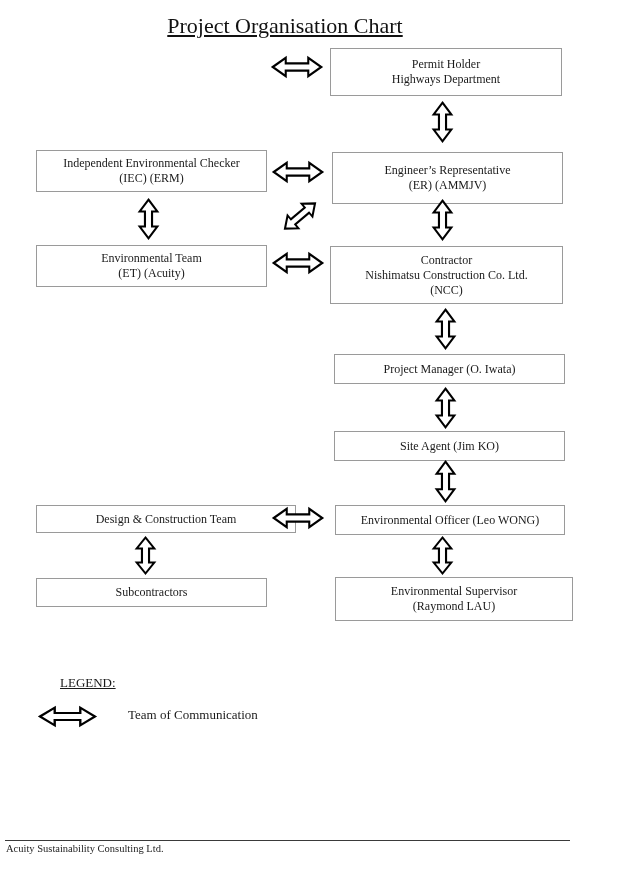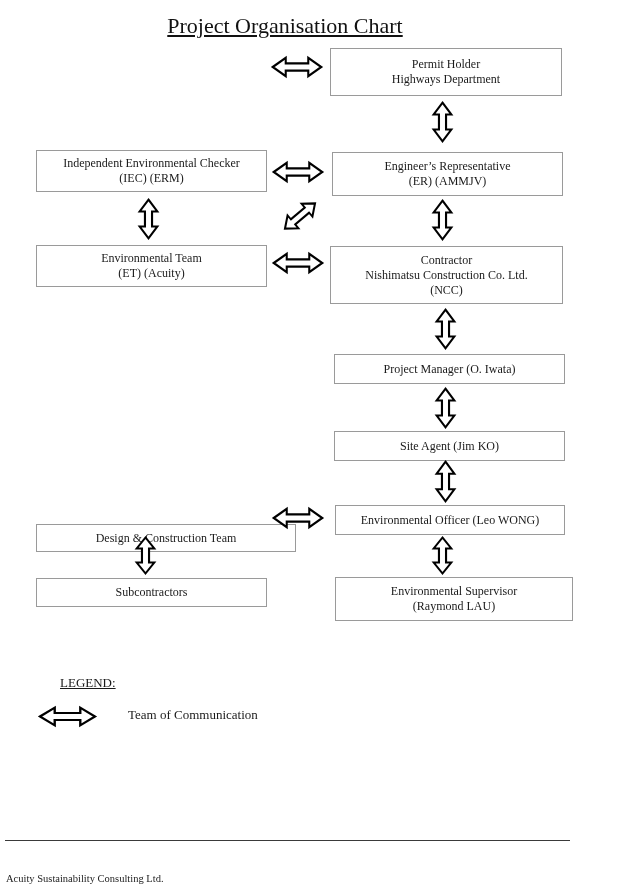--- a/index.html
+++ b/index.html
@@ -41,42 +41,42 @@
   }
   .legend-label{
     position:absolute;left:128px;top:707px;
     font-size:13px;
   }
   .footer-rule{
     position:absolute;left:5px;top:840px;width:565px;height:0;
     border-top:1px solid #3a3a3a;
   }
   .footer-text{
-    position:absolute;left:6px;top:873px;
+    position:absolute;left:6px;top:843px;
     font-size:10.5px;
     color:#222;
   }
 </style>
 </head>
 <body>
 
 <div class="page">
 
   <div class="title">Project Organisation Chart</div>
 
   <div class="box" style="left:330px;top:48px;width:232px;height:48px">
     <div>Permit Holder</div>
     <div>Highways Department</div>
   </div>
 
   <div class="box" style="left:36px;top:150px;width:231px;height:42px">
     <div>Independent Environmental Checker</div>
     <div>(IEC) (ERM)</div>
   </div>
-  <div class="box" style="left:332px;top:152px;width:231px;height:44px">
+  <div class="box" style="left:332px;top:152px;width:231px;height:52px">
     <div>Engineer’s Representative</div>
     <div>(ER) (AMMJV)</div>
   </div>
 
   <div class="box" style="left:36px;top:245px;width:231px;height:42px">
     <div>Environmental Team</div>
     <div>(ET) (Acuity)</div>
   </div>
   <div class="box" style="left:330px;top:246px;width:233px;height:58px">
     <div>Contractor</div>
@@ -84,21 +84,21 @@
     <div>(NCC)</div>
   </div>
 
   <div class="box" style="left:334px;top:354px;width:231px;height:30px">
     <div>Project Manager (O. Iwata)</div>
   </div>
   <div class="box" style="left:334px;top:431px;width:231px;height:30px">
     <div>Site Agent (Jim KO)</div>
   </div>
 
-  <div class="box" style="left:36px;top:524px;width:260px;height:28px">
+  <div class="box" style="left:36px;top:505px;width:260px;height:28px">
     <div>Design &amp; Construction Team</div>
   </div>
   <div class="box" style="left:335px;top:505px;width:230px;height:30px">
     <div>Environmental Officer (Leo WONG)</div>
   </div>
 
   <div class="box" style="left:36px;top:578px;width:231px;height:29px">
     <div>Subcontractors</div>
   </div>
   <div class="box" style="left:335px;top:577px;width:238px;height:44px">

